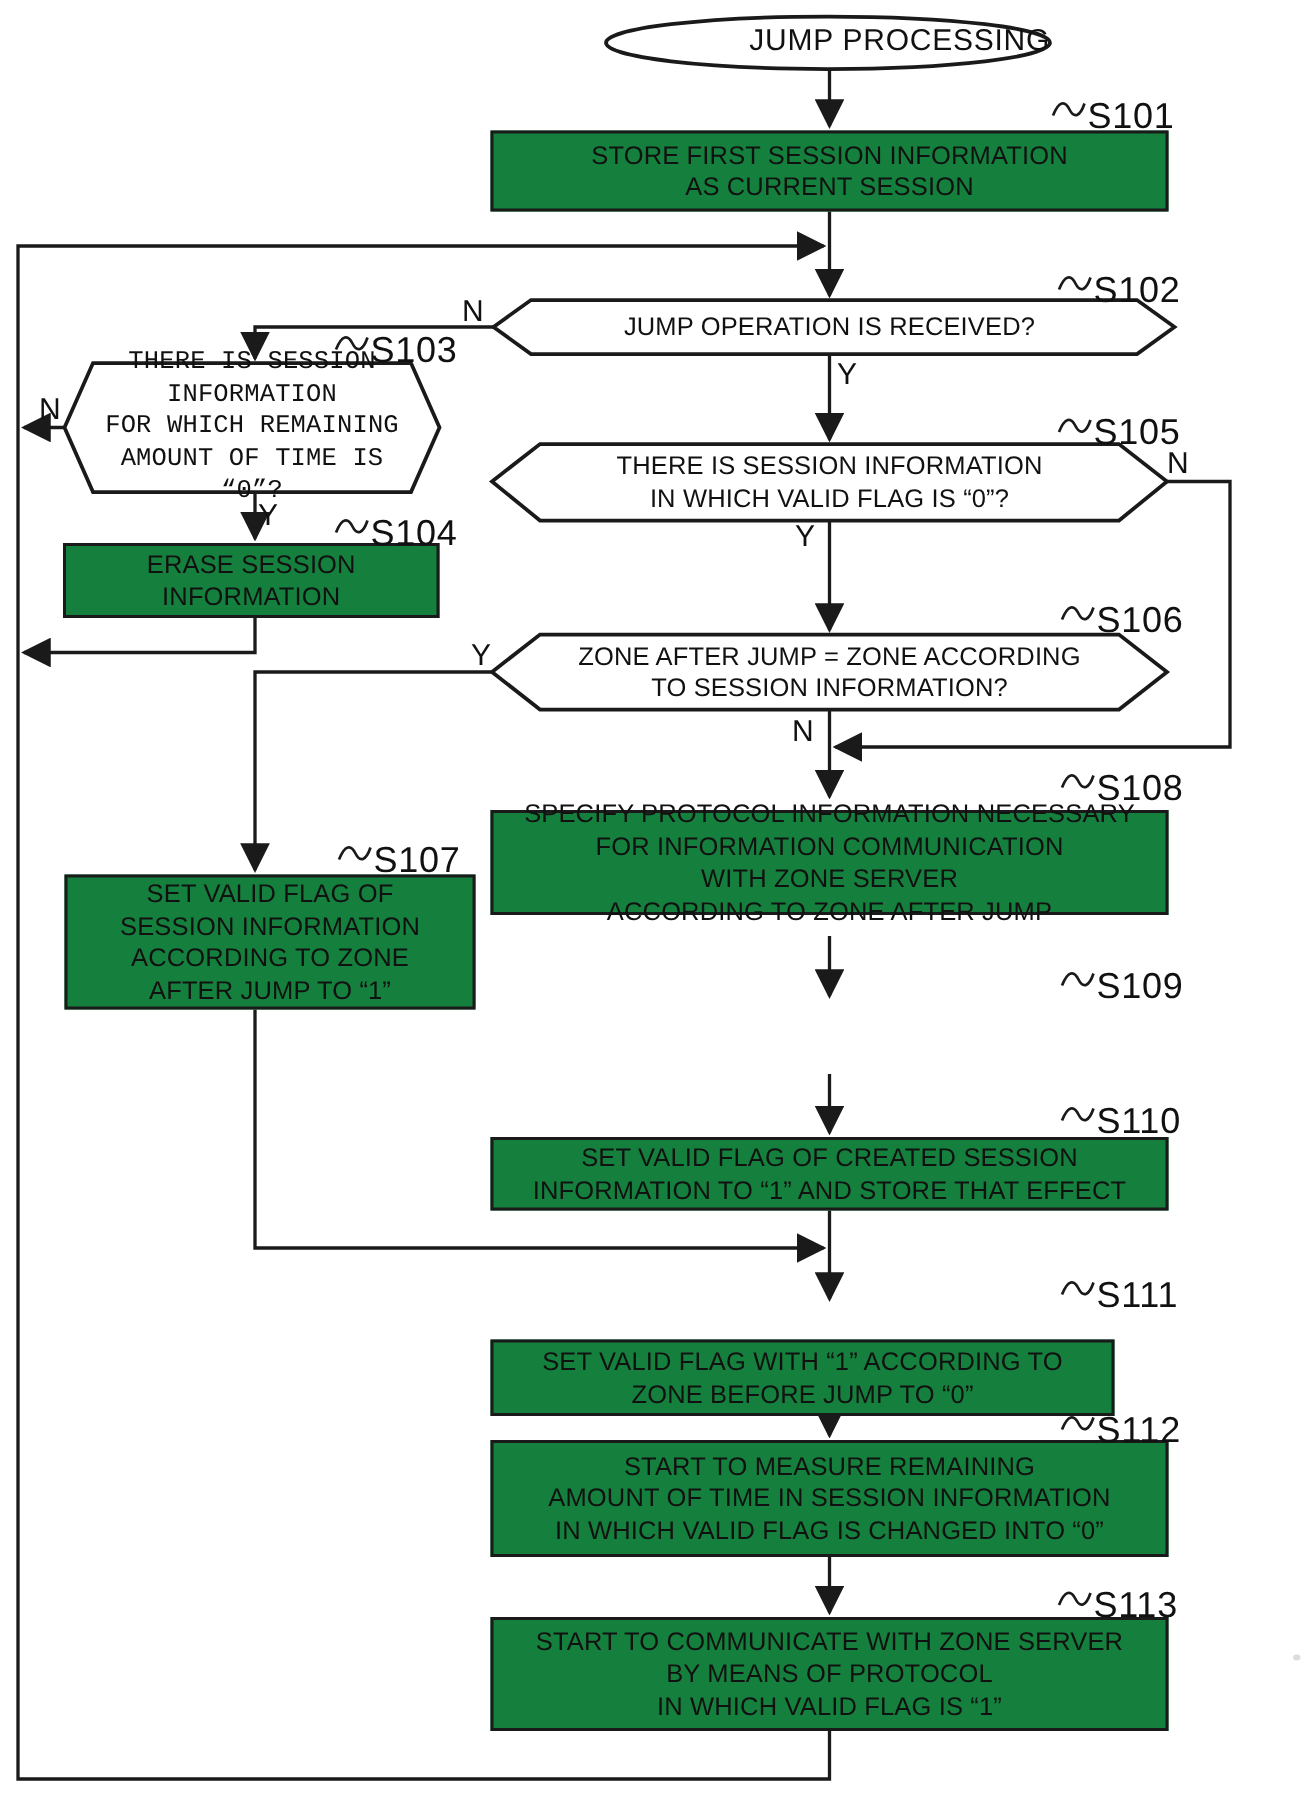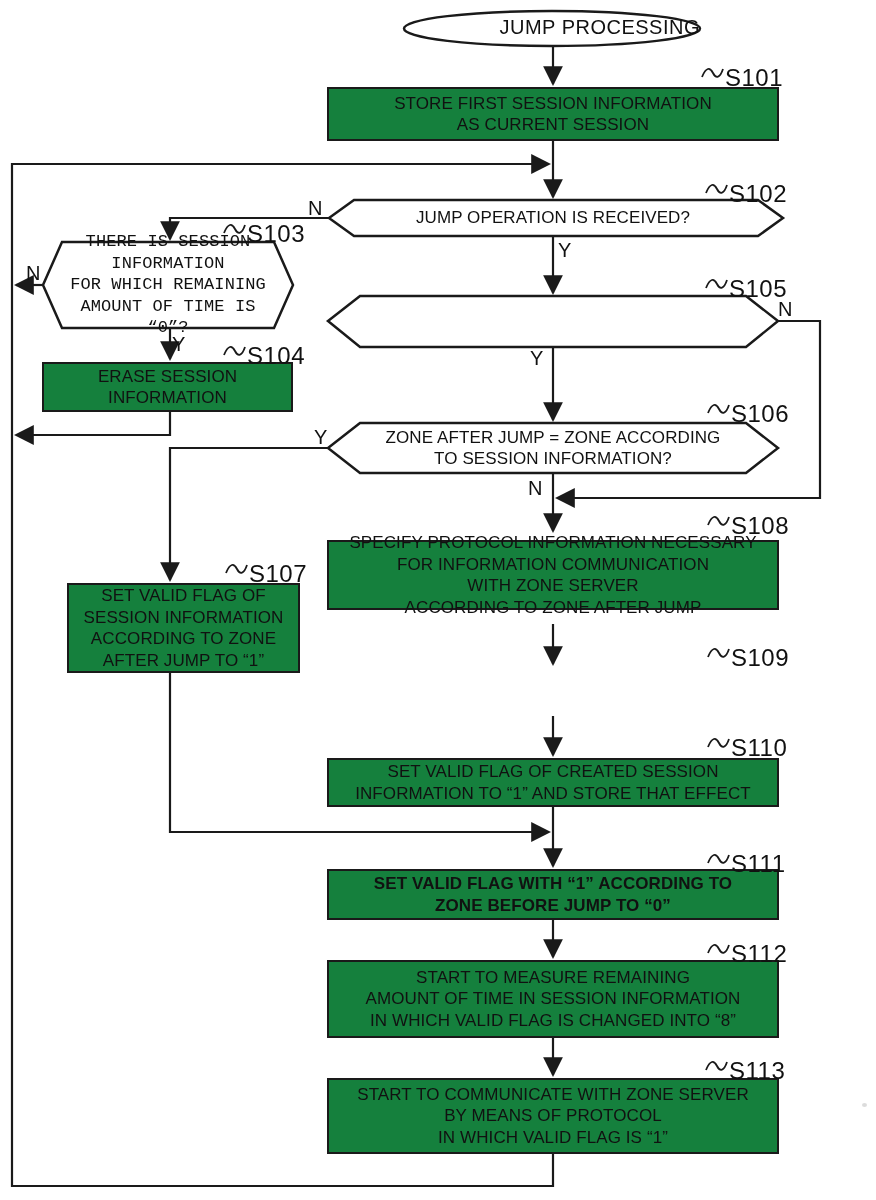--- a/index.html
+++ b/index.html
@@ -134,59 +134,63 @@
   </div>
 
   <div class="node" style="left:327px;top:87px;width:452px;height:54px;">
     <div class="node-text">STORE FIRST SESSION INFORMATION
 AS CURRENT SESSION</div>
   </div>
   <div class="node" style="left:42px;top:362px;width:251px;height:50px;">
     <div class="node-text">ERASE SESSION
 INFORMATION</div>
   </div>
-  <div class="node" style="left:43px;top:583px;width:233px;height:90px;margin-left:24px;">
+  <div class="node" style="left:43px;top:583px;width:274px;height:90px;">
     <div class="node-text">SET VALID FLAG OF
 SESSION INFORMATION
 ACCORDING TO ZONE
 AFTER JUMP TO “1”</div>
   </div>
   <div class="node" style="left:327px;top:540px;width:452px;height:70px;">
     <div class="node-text">SPECIFY PROTOCOL INFORMATION NECESSARY
 FOR INFORMATION COMMUNICATION
 WITH ZONE SERVER
 ACCORDING TO ZONE AFTER JUMP</div>
   </div>
   <div class="node" style="left:327px;top:758px;width:452px;height:49px;">
     <div class="node-text">SET VALID FLAG OF CREATED SESSION
 INFORMATION TO “1” AND STORE THAT EFFECT</div>
   </div>
-  <div class="node" style="left:327px;top:869px;width:452px;height:51px;font-weight:bold;">
+  <div class="node" style="left:327px;top:893px;width:416px;height:51px;">
     <div class="node-text">SET VALID FLAG WITH “1” ACCORDING TO
 ZONE BEFORE JUMP TO “0”</div>
   </div>
   <div class="node" style="left:327px;top:960px;width:452px;height:78px;">
     <div class="node-text">START TO MEASURE REMAINING
 AMOUNT OF TIME IN SESSION INFORMATION
-IN WHICH VALID FLAG IS CHANGED INTO “8”</div>
+IN WHICH VALID FLAG IS CHANGED INTO “0”</div>
   </div>
   <div class="node" style="left:327px;top:1078px;width:452px;height:76px;">
     <div class="node-text">START TO COMMUNICATE WITH ZONE SERVER
 BY MEANS OF PROTOCOL
 IN WHICH VALID FLAG IS “1”</div>
   </div>
 
   <div class="hex-text" style="left:340px;top:200px;width:426px;height:36px;">
     <div class="node-text">JUMP OPERATION IS RECEIVED?</div>
   </div>
   <div class="hex-text" style="left:55px;top:242px;width:226px;height:86px;font-family:Liberation Mono, monospace;">
     <div class="node-text">THERE IS SESSION
 INFORMATION
 FOR WHICH REMAINING
 AMOUNT OF TIME IS “0”?</div>
+  </div>
+  <div class="hex-text" style="left:352px;top:296px;width:402px;height:51px;">
+    <div class="node-text">THERE IS SESSION INFORMATION
+IN WHICH VALID FLAG IS “0”?</div>
   </div>
   <div class="hex-text" style="left:354px;top:423px;width:398px;height:50px;">
     <div class="node-text">ZONE AFTER JUMP = ZONE ACCORDING
 TO SESSION INFORMATION?</div>
   </div>
 
   <div class="ref" style="left:725px;top:64px;">S101</div>
   <div class="ref" style="left:729px;top:180px;">S102</div>
   <div class="ref" style="left:247px;top:220px;">S103</div>
   <div class="ref" style="left:247px;top:342px;">S104</div>

